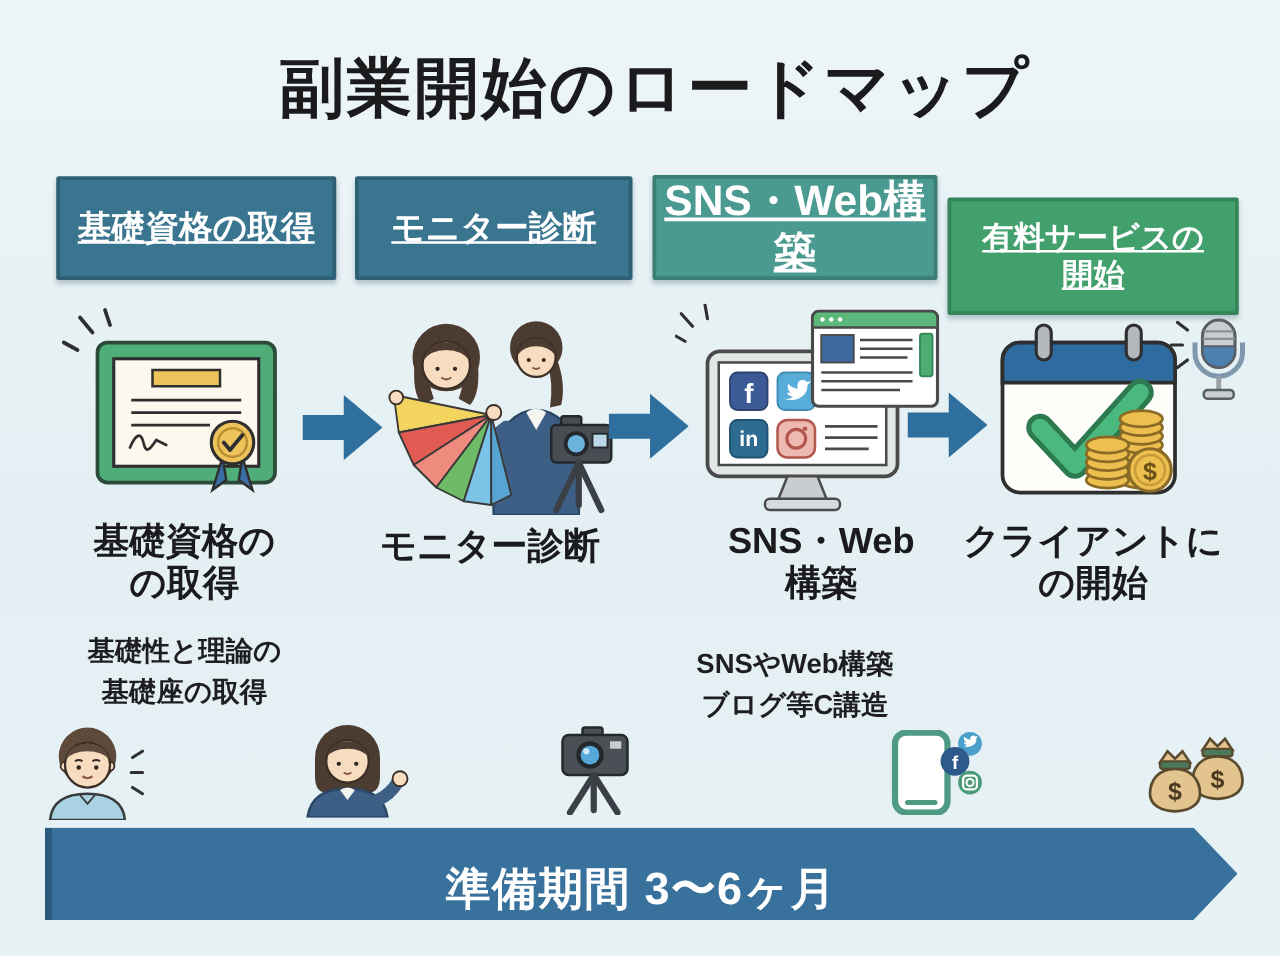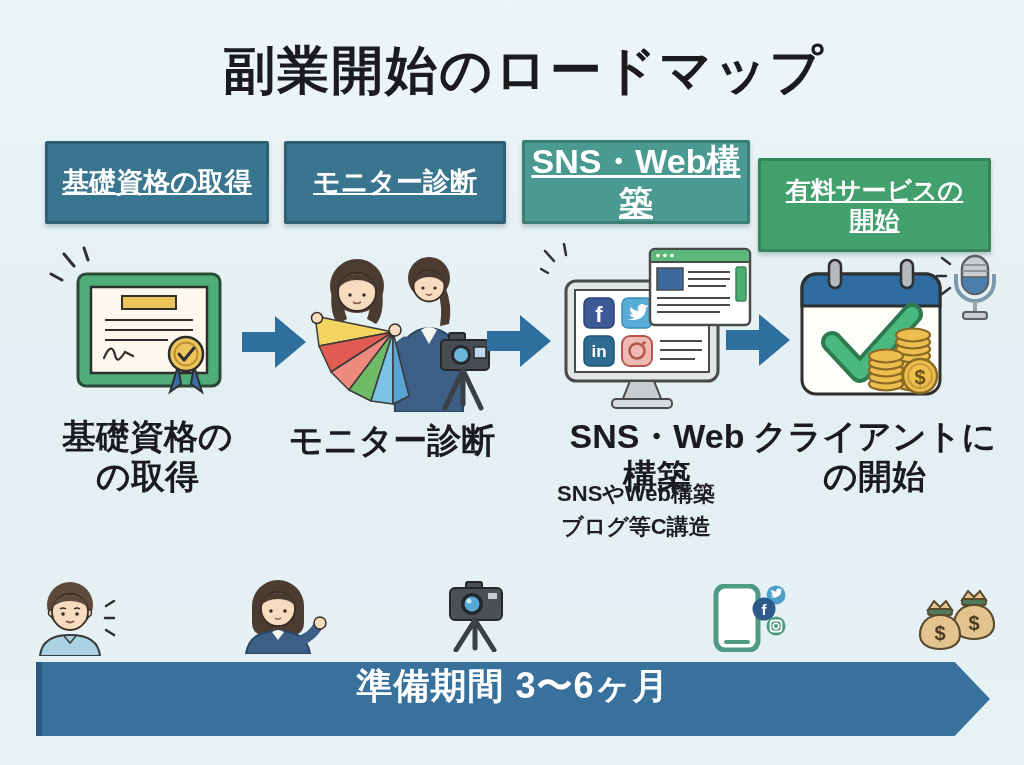--- a/index.html
+++ b/index.html
@@ -27,44 +27,44 @@
   .ill, .arrow, .mini { position:absolute; }
   .ill-1 { left:48px;  top:246px; }
   .ill-2 { left:293px; top:240px; }
   .ill-3 { left:540px; top:243px; }
   .ill-4 { left:782px; top:244px; }
   .arrow-1 { left:242px; top:316px; }
   .arrow-2 { left:487px; top:315px; }
   .arrow-3 { left:726px; top:314px; }
   .step-heading {
     position:absolute; text-align:center; white-space:pre-line;
-    font-size:34px; font-weight:800; line-height:1.18; color:#1b1b1d;
+    font-size:29px; font-weight:800; line-height:1.18; color:#1b1b1d;
   }
   .h-1 { left:30px;  top:416px; width:235px; }
   .h-2 { left:272px; top:420px; width:240px; }
   .h-3 { left:537px; top:416px; width:240px; }
   .h-4 { left:752px; top:416px; width:245px; }
   .step-desc {
     position:absolute; text-align:center; white-space:pre-line;
     font-size:22px; font-weight:700; line-height:1.48; color:#1e1e20;
   }
   .d-1 { left:25px;  top:505px; width:245px; }
   .d-2 { left:268px; top:491px; width:248px; }
-  .d-3 { left:512px; top:478px; width:248px; }
+  .d-3 { left:512px; top:515px; width:248px; }
   .d-4 { left:752px; top:504px; width:250px; }
   .icon-boy    { left:28px;  top:580px; }
   .icon-woman  { left:232px; top:576px; }
   .icon-camera { left:444px; top:580px; }
   .icon-phone  { left:710px; top:584px; }
   .icon-bags   { left:916px; top:586px; }
   .banner {
     position:absolute; left:36px; top:662px; width:954px; height:74px;
     background:linear-gradient(90deg,#2a5a7e 0px,#2a5a7e 6px,#38719c 6px);
     clip-path:polygon(0 0, 96.3% 0, 100% 50%, 96.3% 100%, 0 100%);
-    display:flex; align-items:flex-start; justify-content:center;
+    display:flex; align-items:flex-end; justify-content:center;
   }
   .banner span { color:#ffffff; font-size:36px; font-weight:800; letter-spacing:1px; }
 </style>
 </head>
 <body>
 
 <div id="canvas">
 
   <h1 class="title">副業開始のロードマップ</h1>
 
@@ -255,20 +255,22 @@
   </svg>
 
   <div class="step-heading h-1">基礎資格の
 の取得</div>
   <div class="step-heading h-2">モニター診断</div>
   <div class="step-heading h-3">SNS・Web
 構築</div>
   <div class="step-heading h-4">クライアントに
 の開始</div>
 
+  <div class="step-desc d-1">基礎性と理論の
+基礎座の取得</div>
   <div class="step-desc d-3">SNSやWeb構築
 ブログ等C講造</div>
 
   <svg class="mini icon-boy" width="92" height="76" viewBox="0 0 92 76">
     <circle cx="42" cy="25" r="23" fill="#5d4a3a"></circle>
     <circle cx="24" cy="33" r="3.5" fill="#f7dcc0" stroke="#3a2e26" stroke-width="1.5"></circle>
     <circle cx="60" cy="33" r="3.5" fill="#f7dcc0" stroke="#3a2e26" stroke-width="1.5"></circle>
     <circle cx="42" cy="32" r="18" fill="#f7dcc0" stroke="#3a2e26" stroke-width="1.8"></circle>
     <path d="M24 28 q4 -13 18 -13 q14 0 18 13 q-6 -7 -18 -7 q-12 0 -18 7 z" fill="#5d4a3a"></path>
     <circle cx="35" cy="34" r="1.8" fill="#32281f"></circle>

